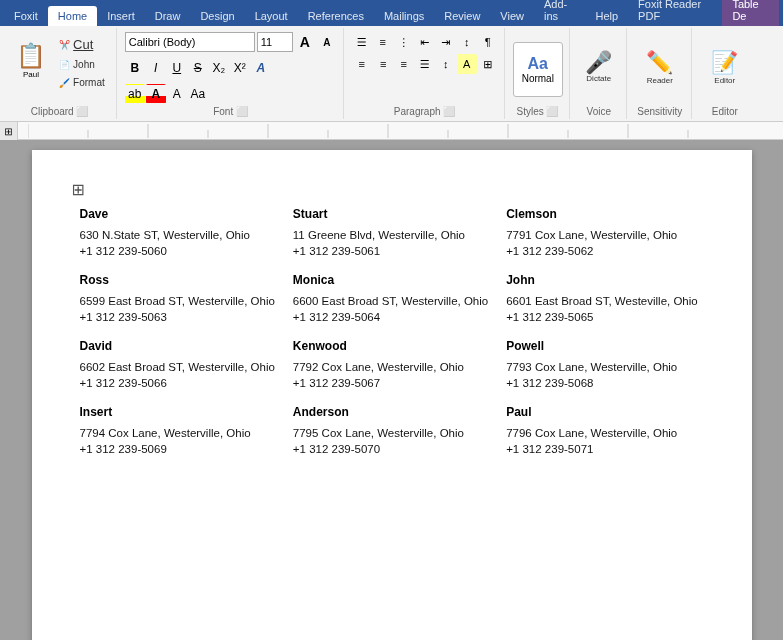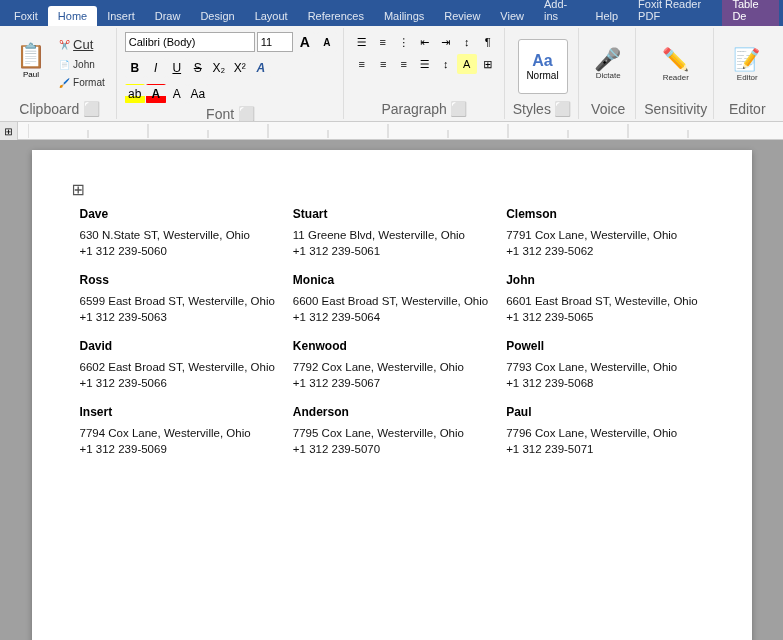--- a/index.html
+++ b/index.html
@@ -8,21 +8,21 @@
     
     .tab-bar { display: flex; align-items: flex-end; padding: 0 4px; height: 26px; background: #2b579a; }
     .tab { padding: 4px 10px; font-size: 11px; cursor: pointer; color: rgba(255,255,255,0.85); border-radius: 3px 3px 0 0; }
     .tab.active { background: #fff; color: #2b579a; font-weight: 500; }
     .tab.table-de { background: #6d4c8e; color: white; }
 
     
     .toolbar { background: #f3f3f3; border-bottom: 1px solid #ccc; display: flex; align-items: stretch; padding: 2px 4px; gap: 2px; min-height: 90px; }
     .ribbon-group { display: flex; flex-direction: column; align-items: center; border-right: 1px solid #ddd; padding: 2px 6px; min-width: fit-content; }
     .ribbon-group-inner { display: flex; align-items: flex-start; gap: 2px; flex: 1; }
-    .ribbon-group-label { font-size: 14px; color: #666; margin-top: auto; padding-top: 2px; }
+    .ribbon-group-label { font-size: 10px; color: #666; margin-top: auto; padding-top: 2px; }
 
     .btn-icon { display: flex; flex-direction: column; align-items: center; justify-content: center; padding: 2px 4px; cursor: pointer; border-radius: 2px; border: 1px solid transparent; font-size: 9px; color: #333; min-width: 28px; }
     .btn-icon .icon-sym { font-size: 18px; line-height: 1; }
     .btn-icon .icon-label { font-size: 8px; margin-top: 0; }
 
     .btn-large { display: flex; flex-direction: column; align-items: center; justify-content: center; padding: 3px 5px; cursor: pointer; border-radius: 2px; border: 1px solid transparent; min-width: 36px; min-height: 60px; }
     .btn-large .icon-sym { font-size: 24px; }
     .btn-large .icon-label { font-size: 8px; text-align: center; }
 
     .font-controls { display: flex; flex-direction: column; gap: 6px; }

